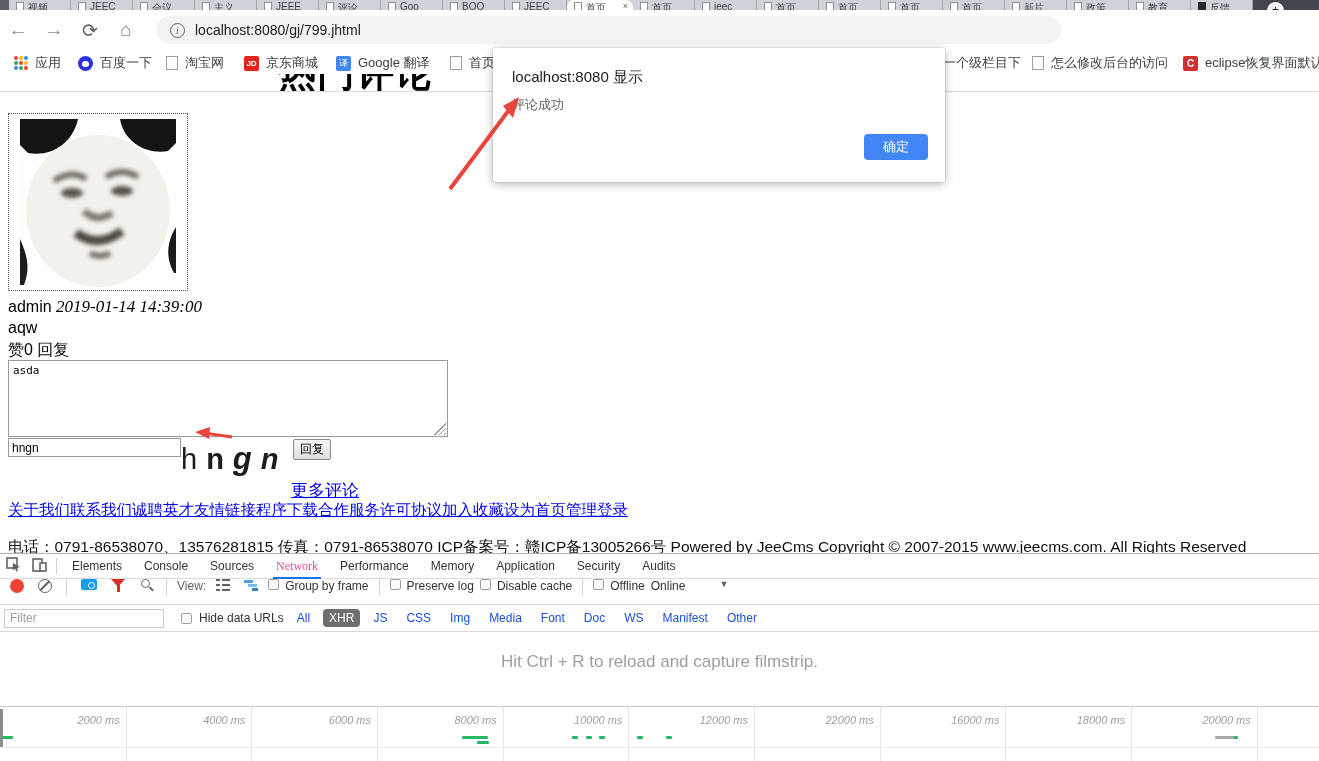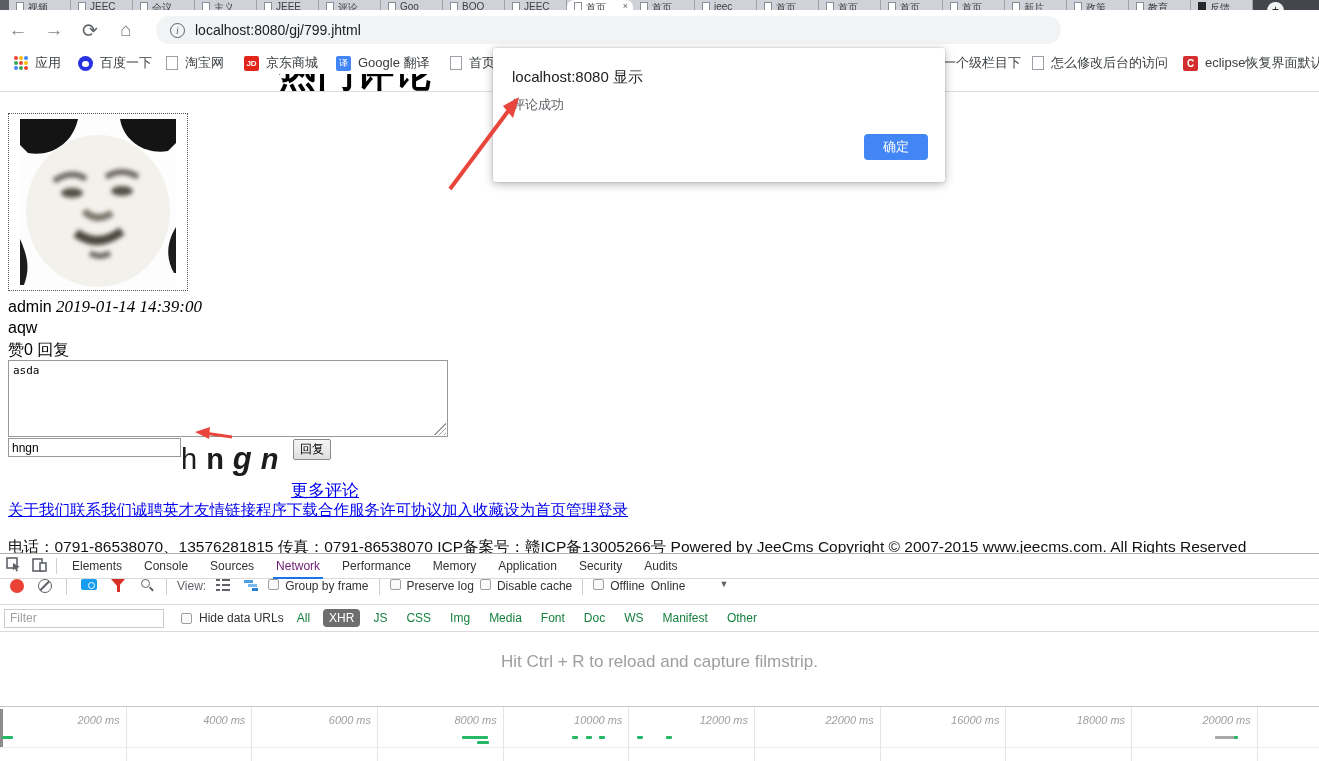--- a/index.html
+++ b/index.html
@@ -73,21 +73,21 @@
 
   
   .annotations { position:absolute; left:0; top:0; width:1319px; height:761px; z-index:60; pointer-events:none; }
 
   
   .devtools { position:absolute; left:0; top:553px; width:1319px; height:208px; background:#fff; border-top:1px solid #b0b0b0; font-size:12px; color:#333; }
   .dt-row1 { height:25px; border-bottom:1px solid #dadada; display:flex; align-items:center; }
   .dt-row1 .dticon { width:26px; text-align:center; color:#5f6368; }
   .dt-vdiv { width:1px; height:16px; background:#d0d0d0; margin:0 4px; }
   .dt-tab { padding:0 11px; height:25px; line-height:25px; color:#333; position:relative; }
-  .dt-tab.active { color:#701a75; }
+  .dt-tab.active { color:#ec4899;font-family:Liberation Serif, serif; }
   .dt-tab.active:after { content:""; position:absolute; left:8px; right:8px; bottom:0; height:2px; background:#1a73e8; }
   .dt-row2 { height:26px; border-bottom:1px solid #dadada; display:flex; gap:6px; padding-left:6px; }
   .rec-dot { width:14px; height:14px; border-radius:50%; background:#ea4335; margin:0 4px; }
   .clear-ic { width:14px; height:14px; border:1.5px solid #5f6368; border-radius:50%; position:relative; margin:0 4px; }
   .clear-ic:after { content:""; position:absolute; left:-1px; top:5px; width:13px; height:1.5px; background:#5f6368; transform:rotate(-45deg); }
   .cam-ic { width:16px; height:11px; background:#169df0; border-radius:2px; position:relative; margin:0 4px; }
   .cam-ic:after { content:""; position:absolute; right:2px; top:2.5px; width:5px; height:5px; border:1.5px solid #fff; border-radius:50%; }
   .funnel-ic { width:0; height:0; border-left:7px solid transparent; border-right:7px solid transparent; border-top:8px solid #d93025; position:relative; margin:0 4px; }
   .funnel-ic:after { content:""; position:absolute; left:-1.5px; top:-2px; width:3px; height:7px; background:#d93025; }
   .search-ic { width:9px; height:9px; border:1.5px solid #5f6368; border-radius:50%; position:relative; margin:0 6px; }
@@ -98,21 +98,21 @@
   .wf-ic { display:inline-block; width:14px; height:12px; position:relative; margin:0 4px; }
   .wf-ic i { position:absolute; height:2.5px; background:#4d9fe8; }
   .wf-ic i:nth-child(1){ left:0; top:1px; width:9px; }
   .wf-ic i:nth-child(2){ left:4px; top:5px; width:9px; background:#7db9ef; }
   .wf-ic i:nth-child(3){ left:8px; top:9px; width:6px; background:#2a7fd4; }
   .cbox { width:11px; height:11px; border:1px solid #9e9e9e; border-radius:2px; background:#fafafa; flex:0 0 auto; }
   .dd-arrow { color:#5f6368; font-size:9px; }
   .dt-row3 { height:27px; border-bottom:1px solid #dadada; display:flex; align-items:center; gap:7px; padding-left:4px; }
   .filter-input { width:160px; height:19px; border:1px solid #ccc; font-size:12px; padding:0 5px; color:#333; }
   .filter-input::placeholder { color:#9e9e9e; }
-  .ftype { padding:2px 6px; color:#15803d; }
+  .ftype { padding:2px 6px; color:#1d4ed8; }
   .ftype.selected { background:#6e6e6e; color:#fff; border-radius:4px; }
   .dt-empty { position:absolute; left:0; top:98px; width:1319px; text-align:center; font-size:17px; color:#9e9e9e; }
   .dt-timeline { position:absolute; left:0; top:152px; width:1319px; height:56px; border-top:1px solid #c9c9c9; overflow:hidden;font-style:italic; }
   .grid-v { position:absolute; top:0; bottom:0; width:1px; background:#e5e5e5; }
   .tick-lbl { position:absolute; top:7px; width:80px; text-align:right; font-size:11px; color:#9e9e9e; }
   .tl-mark { position:absolute; height:3px; border-radius:1px; }
   .tl-sep { position:absolute; left:0; top:40px; width:1319px; border-top:1px solid #ececec; }
   .tl-zero { position:absolute; left:0; top:2px; width:3px; height:38px; background:#8d8d8d; }
 </style>
 </head>

